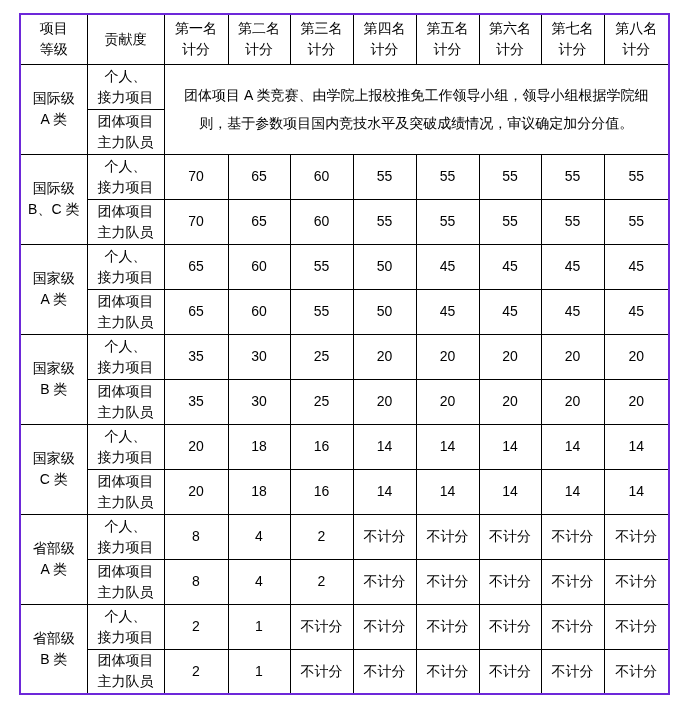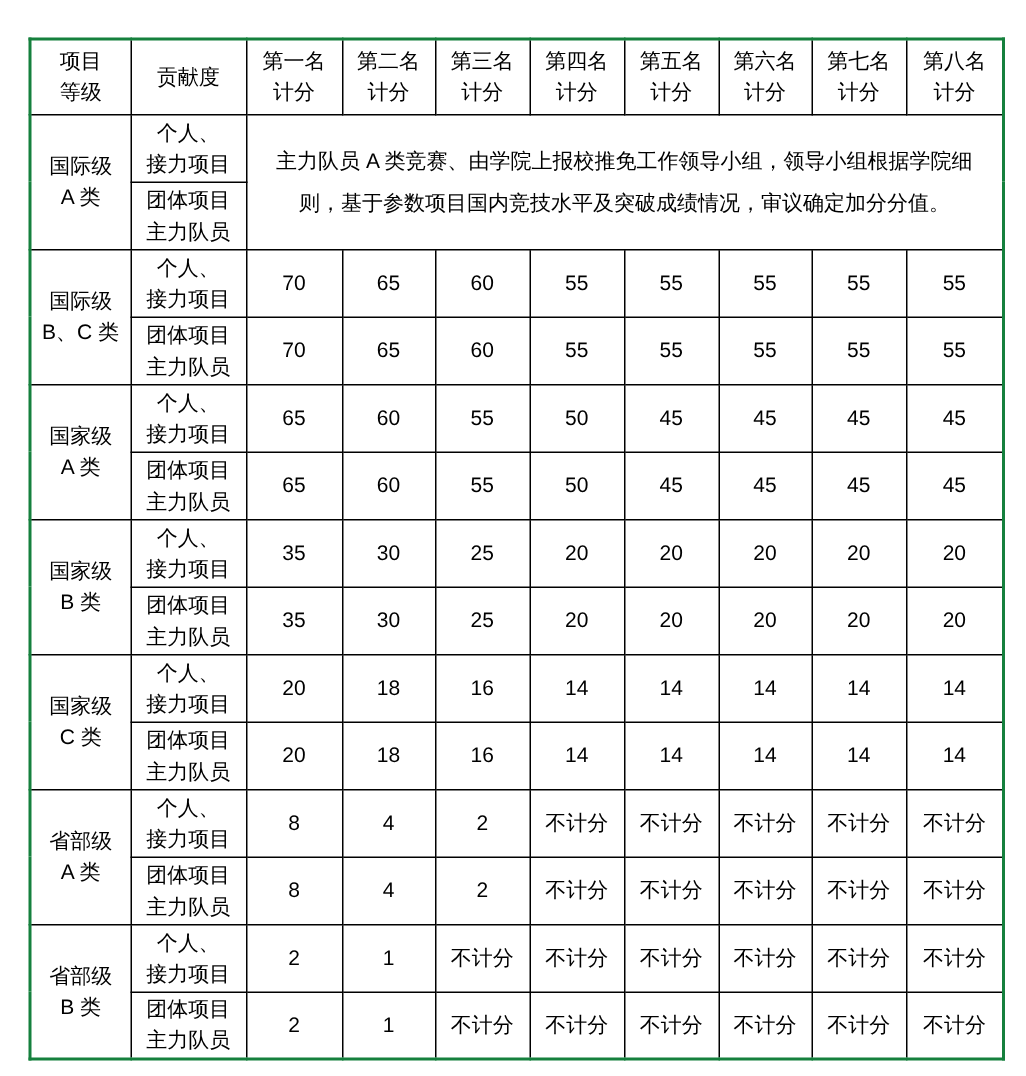--- a/index.html
+++ b/index.html
@@ -10,22 +10,21 @@
     height: 717px;
     font-family: "Liberation Sans", sans-serif;
     color: #000000;
   }
   table.score-table {
     position: absolute;
     left: 19px;
     top: 13px;
     border-collapse: collapse;
     table-layout: fixed;
-    border: 2px solid #15803d;
-    margin-top: 12px;
+    border: 2px solid #6d28d9;
   }
   .score-table th,
   .score-table td {
     border: 1px solid #000000;
     text-align: center;
     vertical-align: middle;
     white-space: pre-line;
     font-size: 14px;
     font-weight: 400;
     line-height: 21px;
@@ -78,21 +77,21 @@
 计分</th>
     <th>第八名
 计分</th>
   </tr>
 
   <tr class="sub">
     <td rowspan="2">国际级
 A 类</td>
     <td>个人、
 接力项目</td>
-    <td class="note" colspan="8" rowspan="2">主力队员 A 类竞赛、由学院上报校推免工作领导小组，领导小组根据学院细则，基于参数项目国内竞技水平及突破成绩情况，审议确定加分分值。</td>
+    <td class="note" colspan="8" rowspan="2">团体项目 A 类竞赛、由学院上报校推免工作领导小组，领导小组根据学院细则，基于参数项目国内竞技水平及突破成绩情况，审议确定加分分值。</td>
   </tr>
   <tr class="sub">
     <td>团体项目
 主力队员</td>
   </tr>
 
   <tr class="sub">
     <td rowspan="2">国际级
 B、C 类</td>
     <td>个人、

